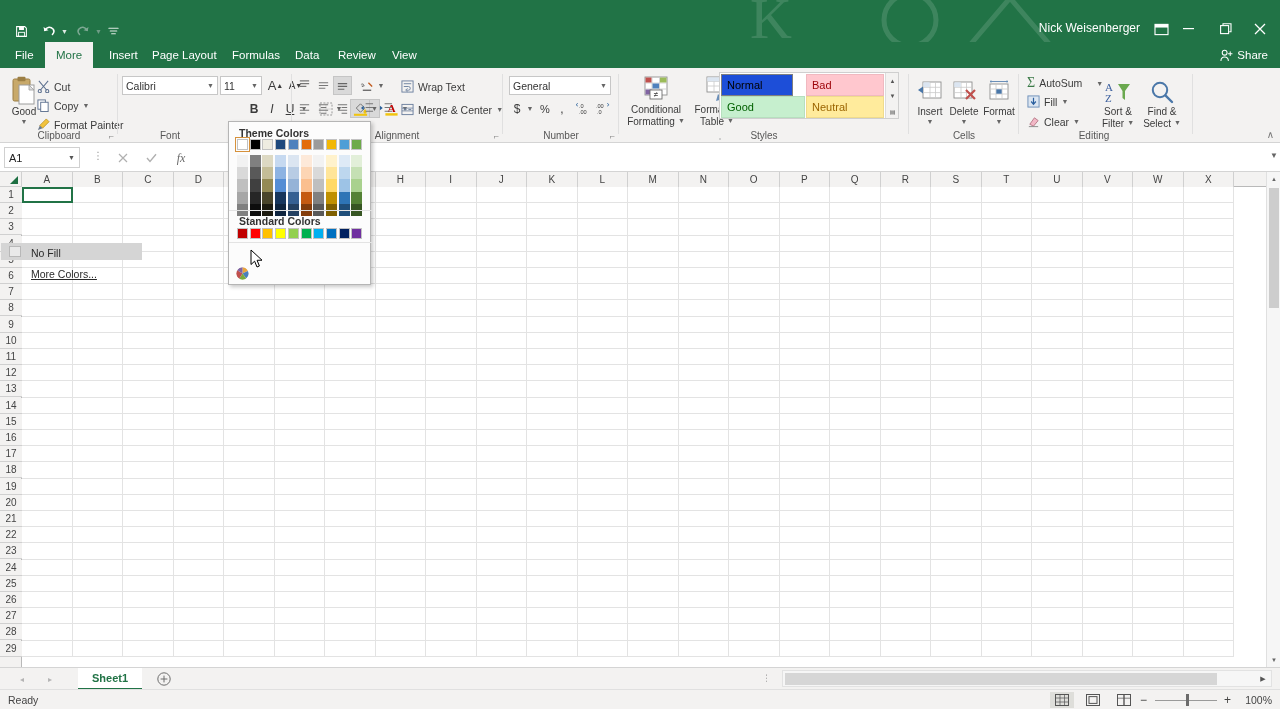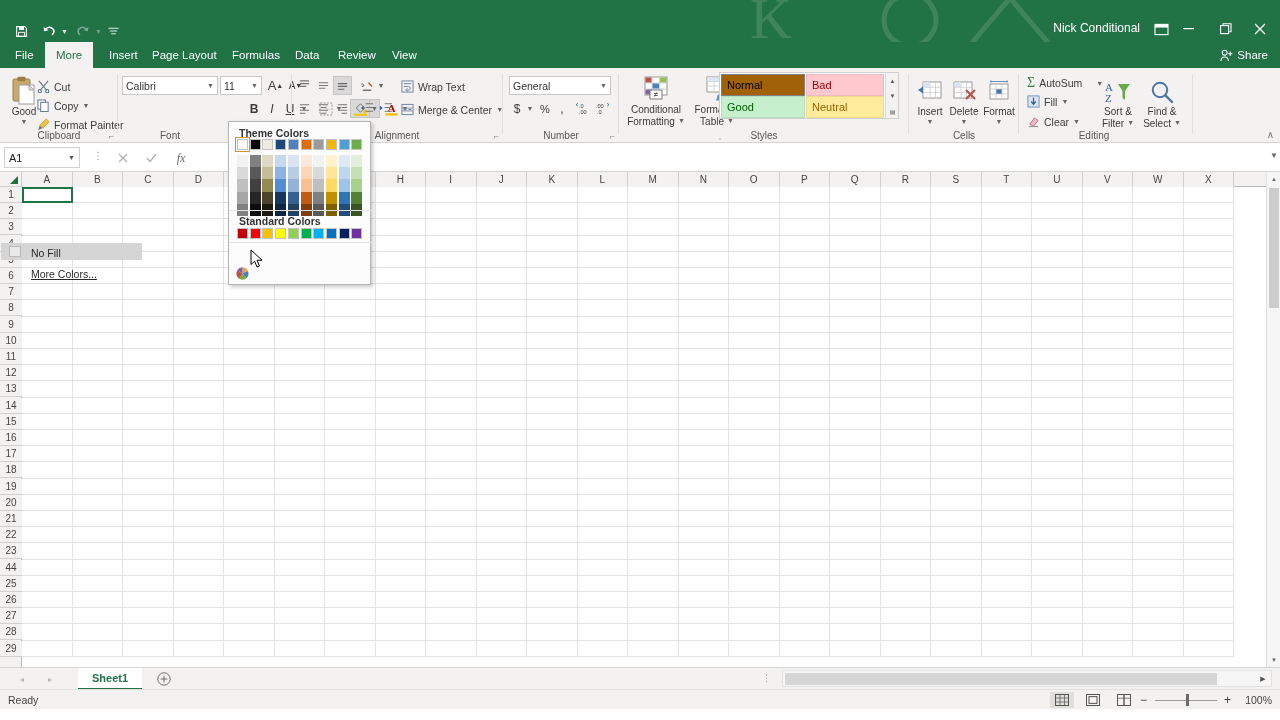--- a/index.html
+++ b/index.html
@@ -245,21 +245,21 @@
           </svg>
       </div>
       <span class="qat-caret dim">▼</span>
       <div class="qat-btn" style="width:20px;">
         <svg width="11" height="10" viewBox="0 0 12 10">
             <path d="M1 2h10M2.5 5h7M4 8h4" stroke="#dfeae4" stroke-width="1.3" stroke-linecap="round"></path>
           </svg>
       </div>
     </div>
 
-    <div class="user-name">Nick Conditional</div>
+    <div class="user-name">Nick Weisenberger</div>
     <div class="ribbon-display">
       <svg width="15" height="13" viewBox="0 0 16 14">
           <rect x="1" y="1.5" width="14" height="11" fill="none" stroke="#fff" stroke-width="1.2"></rect>
           <rect x="1" y="1.5" width="14" height="3.4" fill="#fff"></rect>
         </svg>
     </div>
     <div class="wbtn min">
       <svg width="11" height="2" viewBox="0 0 11 2">
           <rect width="11" height="1.2" fill="#fff"></rect>
         </svg>
@@ -562,21 +562,21 @@
         </div>
         <span>Format as</span>
         <span style="display:flex; align-items:center; gap:3px;">
           <span>Table</span>
           <span class="caret">▼</span>
         </span>
       </div>
 
       <div class="sgal" style="left:100px; top:70px; width:0; height:0;"></div>
       <div class="sgal" style="left:100px; top:4px; width:180px; height:47px;">
-        <div class="scell" id="scell0" style="left: 1px; top: 1px; width: 84px; height: 22px; background: #a16207; color: rgb(0, 0, 0); border-color: rgb(127, 127, 127);">
+        <div class="scell" id="scell0" style="left: 1px; top: 1px; width: 72px; height: 22px; background: #1d4ed8; color: rgb(0, 0, 0); border-color: rgb(127, 127, 127);">
             <span>Normal</span>
           </div>
         <div class="scell" id="scell1" style="left: 86px; top: 1px; width: 78px; height: 22px; background: rgb(255, 199, 206); color: rgb(156, 0, 6); border-color: rgb(240, 185, 192);">
             <span>Bad</span>
           </div>
         <div class="scell" id="scell2" style="left: 1px; top: 23px; width: 84px; height: 22px; background: rgb(198, 239, 206); color: rgb(0, 97, 0); border-color: rgb(182, 223, 190);">
             <span>Good</span>
           </div>
         <div class="scell" id="scell3" style="left: 86px; top: 23px; width: 78px; height: 22px; background: rgb(255, 235, 156); color: rgb(156, 101, 0); border-color: rgb(239, 219, 140);">
             <span>Neutral</span>
@@ -759,21 +759,21 @@
         <div class="rowcell" style="top: 210.6px;">14</div>
         <div class="rowcell" style="top: 226.8px;">15</div>
         <div class="rowcell" style="top: 243px;">16</div>
         <div class="rowcell" style="top: 259.2px;">17</div>
         <div class="rowcell" style="top: 275.4px;">18</div>
         <div class="rowcell" style="top: 291.6px;">19</div>
         <div class="rowcell" style="top: 307.8px;">20</div>
         <div class="rowcell" style="top: 324px;">21</div>
         <div class="rowcell" style="top: 340.2px;">22</div>
         <div class="rowcell" style="top: 356.4px;">23</div>
-        <div class="rowcell" style="top: 372.6px;">44</div>
+        <div class="rowcell" style="top: 372.6px;">24</div>
         <div class="rowcell" style="top: 388.8px;">25</div>
         <div class="rowcell" style="top: 405px;">26</div>
         <div class="rowcell" style="top: 421.2px;">27</div>
         <div class="rowcell" style="top: 437.4px;">28</div>
         <div class="rowcell" style="top: 453.6px;">29</div>
       </div>
     <div class="cells" id="cells">
       <div class="activecell" style="left: 0px; top: 0px; width: 50.5px; height: 16.2px;"></div>
     <div class="gcell" style="left: 0px; top: 0px; width: 50.5px; height: 16.2px;"></div>
         <div class="gcell" style="left: 50.5px; top: 0px; width: 50.5px; height: 16.2px;"></div>

